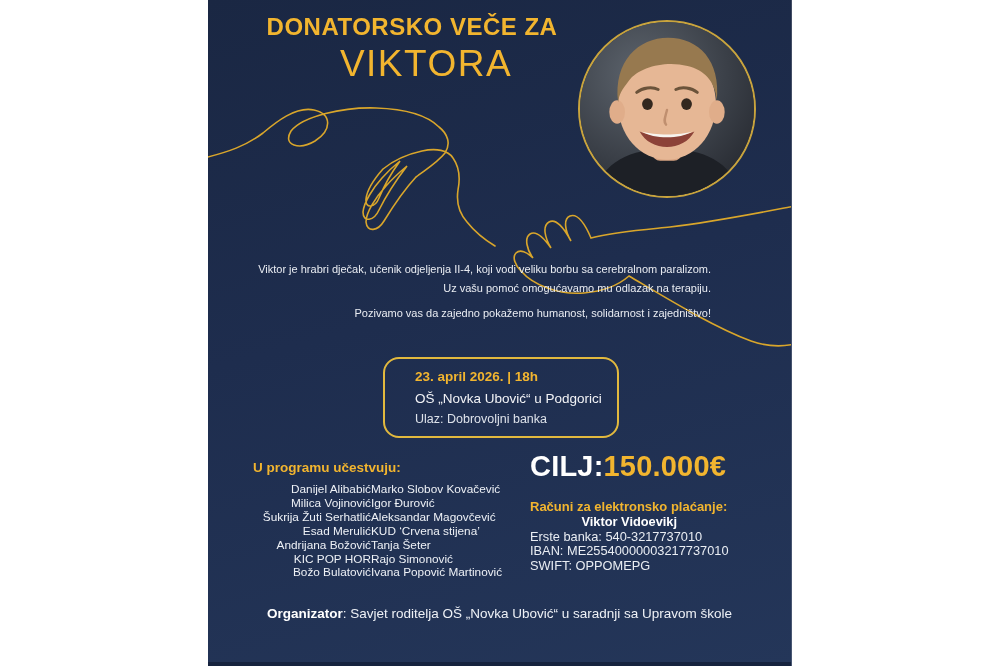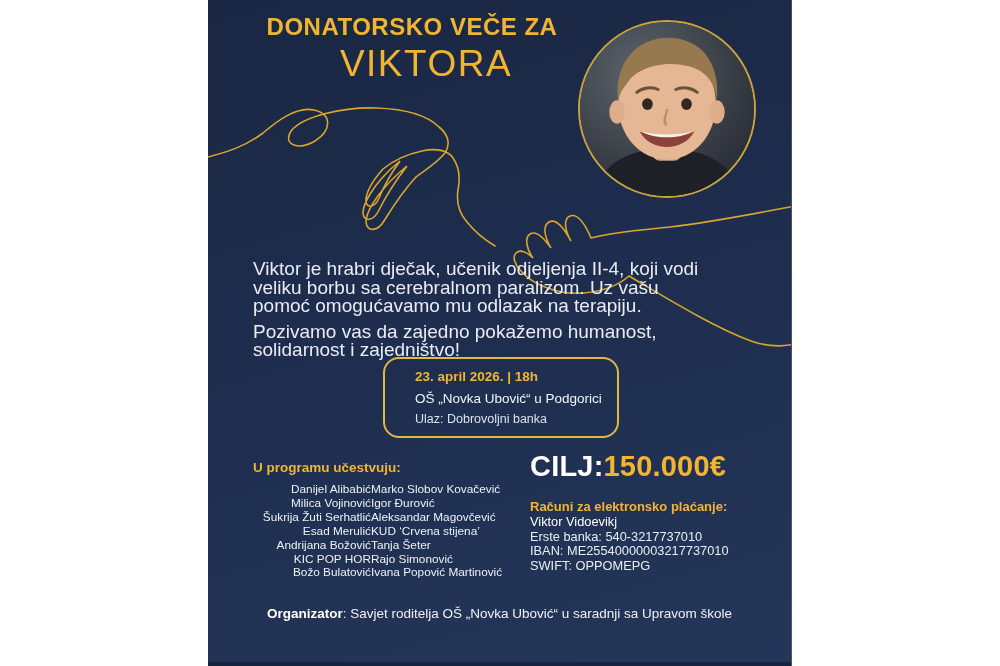--- a/index.html
+++ b/index.html
@@ -14,40 +14,40 @@
   }
   .lineart{position:absolute;left:0;top:0;width:583px;height:666px;pointer-events:none;}
   .title{position:absolute;left:0;top:13px;width:408px;text-align:center;color:#f2b52f;}
   .title .l1{font-size:24px;font-weight:bold;letter-spacing:0.5px;line-height:28px;}
   .title .l2{font-size:37px;font-weight:normal;letter-spacing:1.5px;line-height:42px;margin-top:2px;padding-left:28px;}
   .photo{
     position:absolute;left:370px;top:20px;width:178px;height:178px;border-radius:50%;
     border:2px solid #c9a43d;overflow:hidden;box-sizing:border-box;background:#3a3f46;
   }
   .photo svg{display:block;width:100%;height:100%;}
-  .intro{position:absolute;left:45px;top:260px;width:458px;color:#e9ecf2;font-size:19px;line-height:18.5px;}
+  .intro{position:absolute;left:45px;top:260px;width:458px;color:#e9ecf2;font-size:11px;line-height:18.5px;text-align:right;}
   .intro .p2{margin-top:7px;}
   .event-box{
     position:absolute;left:175px;top:357px;width:236px;height:81px;box-sizing:border-box;
     border:2px solid #e2b93e;border-radius:16px;padding:10px 0 0 30px;
   }
   .event-date{color:#f2b52f;font-weight:bold;font-size:13.5px;}
   .event-loc{color:#f2f3f6;font-size:13.5px;margin-top:7px;}
   .event-entry{color:#dde2ea;font-size:12.5px;margin-top:6px;}
   .program{position:absolute;left:45px;top:460px;width:270px;}
   .program-heading{color:#f2b52f;font-weight:bold;font-size:13.5px;}
   .program-cols{display:flex;margin-top:8px;}
   .program-col{display:flex;flex-direction:column;color:#eef1f6;font-size:11.8px;line-height:13.9px;}
   .program-col.c1{width:118px;align-items:flex-end;}
   .goal{position:absolute;left:322px;top:450px;font-size:29px;font-weight:bold;letter-spacing:0.2px;}
   .goal .lbl{color:#ffffff;}
   .goal .amt{color:#f2b52f;margin-left:0;}
   .payment{position:absolute;left:322px;top:500px;font-size:12.8px;line-height:14.8px;color:#e9edf3;}
   .payment .ph{color:#f2b52f;font-weight:bold;font-size:13px;margin-bottom:0;}
-  .payment .pname{font-weight:normal;color:#ffffff;}
+  .payment .pname{font-weight:bold;color:#ffffff;text-align:center;}
   .organizer{position:absolute;left:0;top:606px;width:100%;text-align:center;color:#eef1f6;font-size:13.5px;}
   .organizer .ob{font-weight:bold;color:#ffffff;}
   .slogan{
     position:absolute;left:0;top:633px;width:100%;text-align:center;
     color:#f2b52f;font-weight:bold;font-size:23px;letter-spacing:0.5px;margin-top:35px;
   }
   .bottom-strip{position:absolute;left:0;bottom:0;width:100%;height:4px;background:#16233e;}
 </style>
 </head>
 <body>

